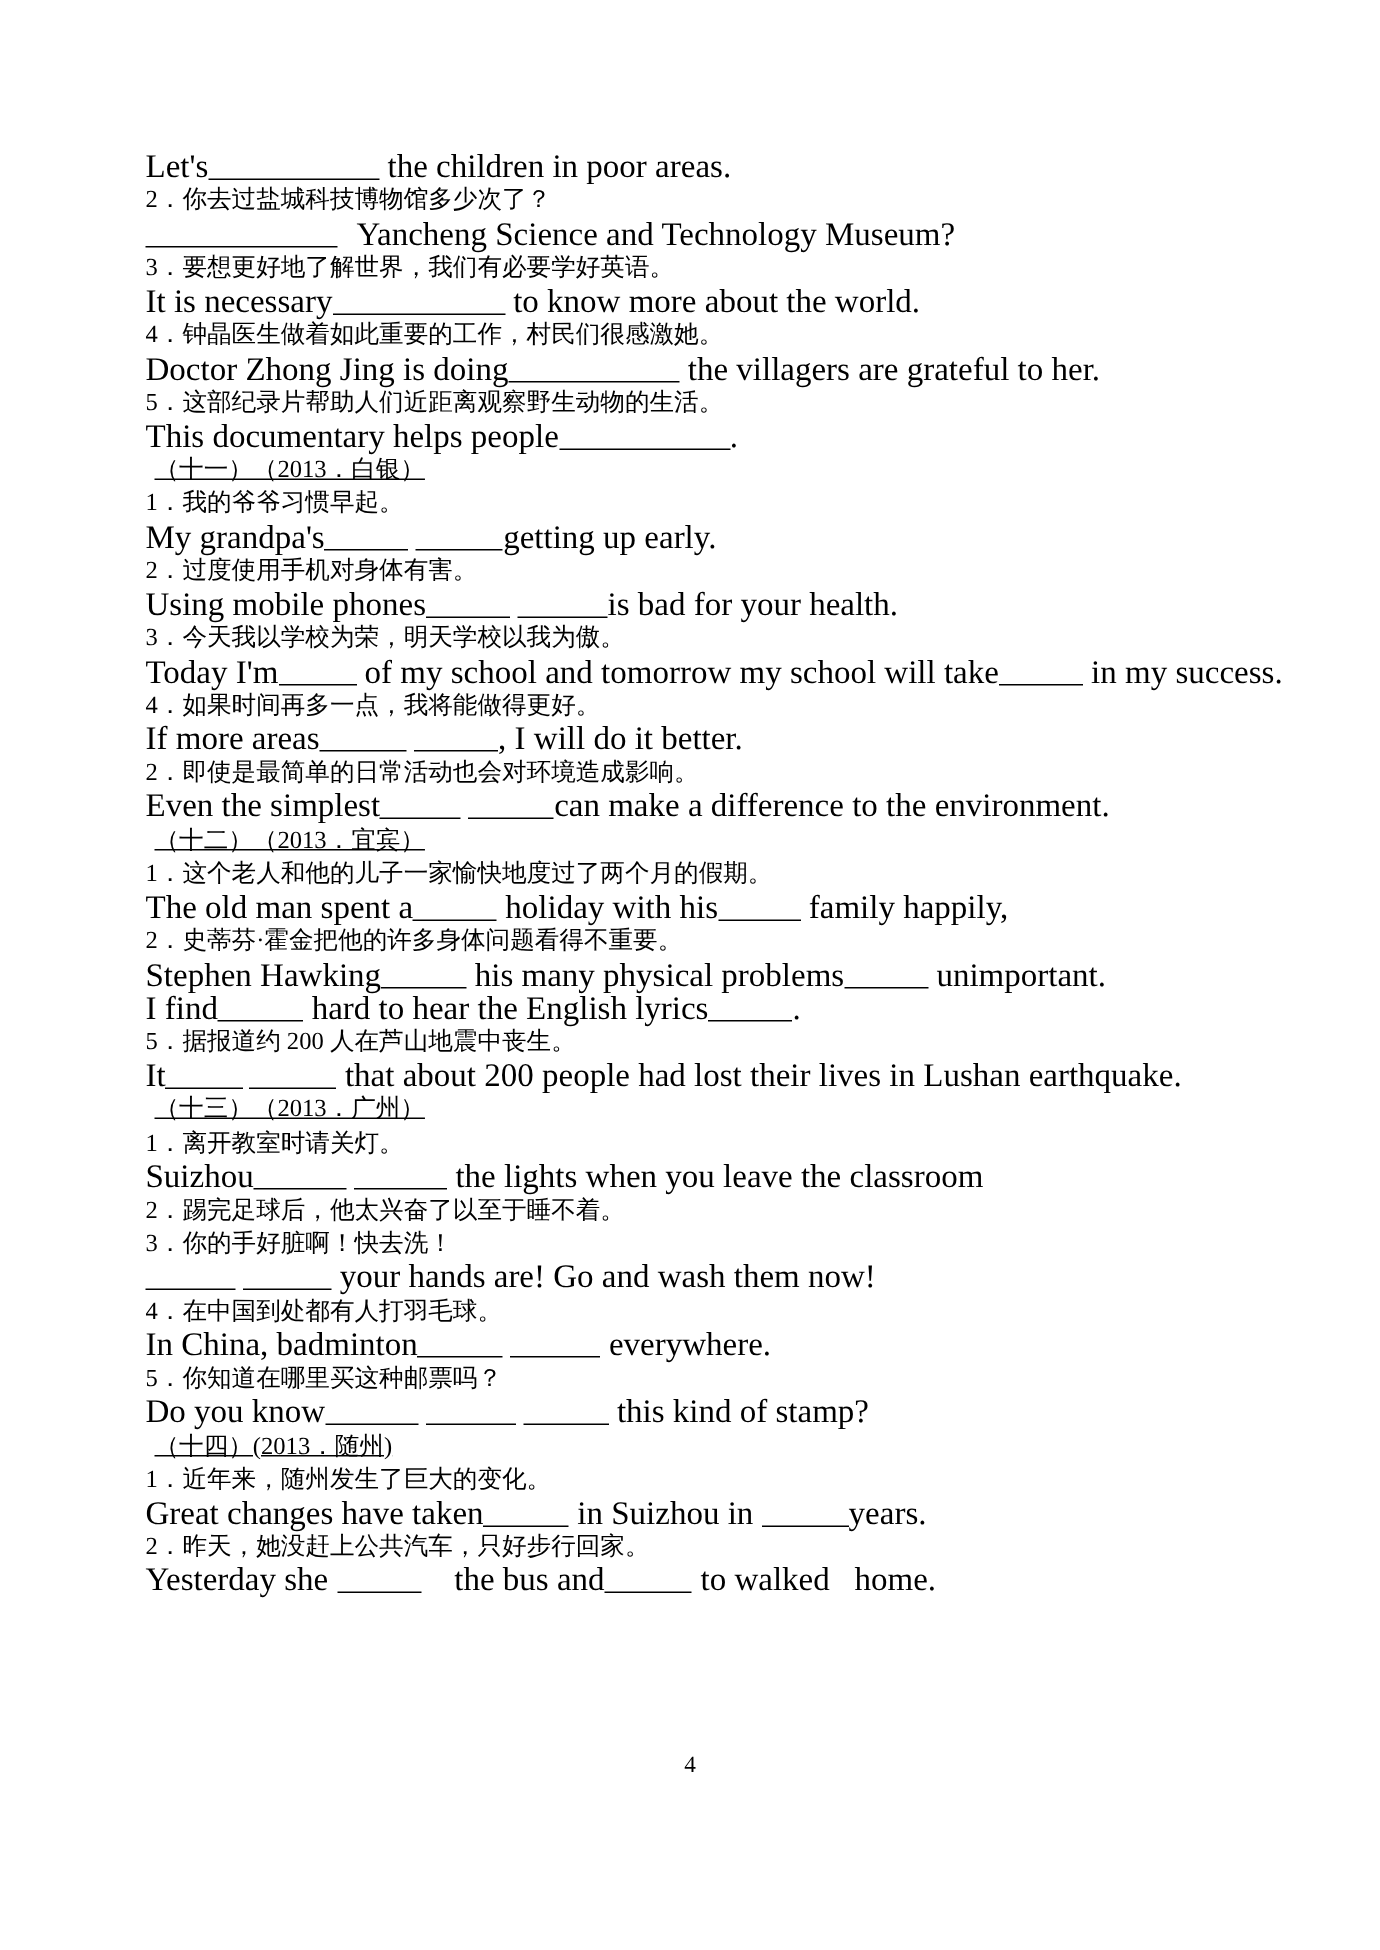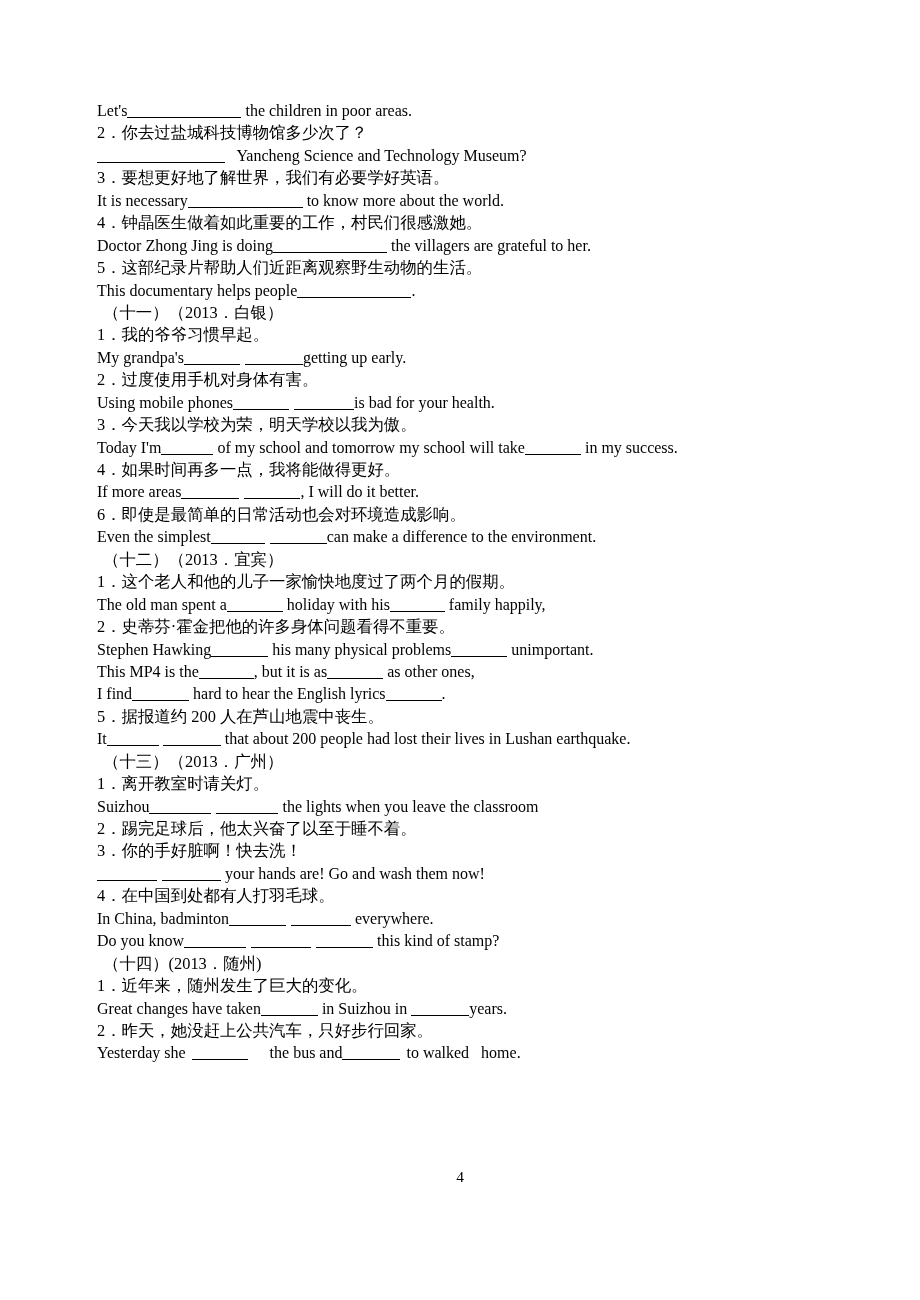--- a/index.html
+++ b/index.html
@@ -27,29 +27,30 @@
   .body-text {
     font-size: 16.2px;
     line-height: 22.45px;
     white-space: nowrap;
     letter-spacing: 0;
   }
   .line {
     white-space: nowrap;
     height: 22.45px;
     line-height: 22.45px;
-    font-size: 16px;
+    font-size: 22px;
   }
   
   .line.cn {
     font-size: 16.4px;
   }
   .sec-head {
     padding-left: 6px;
     font-size: 16.4px;
+    text-decoration: underline;
   }
   
   .bl {
     display: inline-block;
     border-bottom: 1.1px solid #000;
     vertical-align: -2px;
     height: 13px;
     margin: 0;
   }
   .gap { display: inline-block; }
@@ -101,36 +102,35 @@
     <div class="line"><span>Using mobile phones</span><span class="bl" style="width:56px"></span><span class="gap" style="width:5px"></span><span class="bl" style="width:60px"></span><span>is bad for your health.</span></div>
 
     <div class="line cn">3．今天我以学校为荣，明天学校以我为傲。</div>
 
     <div class="line"><span>Today I'm</span><span class="bl" style="width:52px"></span><span> of my school and tomorrow my school will take</span><span class="bl" style="width:56px"></span><span> in my success.</span></div>
 
     <div class="line cn">4．如果时间再多一点，我将能做得更好。</div>
 
     <div class="line"><span>If more areas</span><span class="bl" style="width:58px"></span><span class="gap" style="width:5px"></span><span class="bl" style="width:56px"></span><span>, I will do it better.</span></div>
 
-    <div class="line cn">6．即使是最简单的日常活动也会对环境造成影响。</div>
+    <div class="line cn">2．即使是最简单的日常活动也会对环境造成影响。</div>
 
     <div class="line"><span>Even the simplest</span><span class="bl" style="width:54px"></span><span class="gap" style="width:5px"></span><span class="bl" style="width:57px"></span><span>can make a difference to the environment.</span></div>
 
     <div class="line cn sec-head">（十二）（2013．宜宾）</div>
 
     <div class="line cn">1．这个老人和他的儿子一家愉快地度过了两个月的假期。</div>
 
     <div class="line"><span>The old man spent a</span><span class="bl" style="width:56px"></span><span> holiday with his</span><span class="bl" style="width:55px"></span><span> family happily,</span></div>
 
     <div class="line cn">2．史蒂芬·霍金把他的许多身体问题看得不重要。</div>
 
     <div class="line"><span>Stephen Hawking</span><span class="bl" style="width:57px"></span><span> his many physical problems</span><span class="bl" style="width:56px"></span><span> unimportant.</span></div>
 
 
-    <div class="line"><span>This MP4 is the</span><span class="bl" style="width:55px"></span><span>, but it is as</span><span class="bl" style="width:56px"></span><span> as other ones,</span></div>
 
 
     <div class="line"><span>I find</span><span class="bl" style="width:57px"></span><span> hard to hear the English lyrics</span><span class="bl" style="width:56px"></span><span>.</span></div>
 
     <div class="line cn">5．据报道约 200 人在芦山地震中丧生。</div>
 
     <div class="line"><span>It</span><span class="bl" style="width:52px"></span><span class="gap" style="width:4px"></span><span class="bl" style="width:58px"></span><span> that about 200 people had lost their lives in Lushan earthquake.</span></div>
 
     <div class="line cn sec-head">（十三）（2013．广州）</div>
 
@@ -142,20 +142,21 @@
 
 
     <div class="line cn">3．你的手好脏啊！快去洗！</div>
 
     <div class="line"><span class="bl" style="width:60px"></span><span class="gap" style="width:5px"></span><span class="bl" style="width:59px"></span><span> your hands are! Go and wash them now!</span></div>
 
     <div class="line cn">4．在中国到处都有人打羽毛球。</div>
 
     <div class="line"><span>In China, badminton</span><span class="bl" style="width:57px"></span><span class="gap" style="width:5px"></span><span class="bl" style="width:60px"></span><span> everywhere.</span></div>
 
+    <div class="line cn">5．你知道在哪里买这种邮票吗？</div>
 
     <div class="line"><span>Do you know</span><span class="bl" style="width:62px"></span><span class="gap" style="width:5px"></span><span class="bl" style="width:60px"></span><span class="gap" style="width:5px"></span><span class="bl" style="width:57px"></span><span> this kind of stamp?</span></div>
 
     <div class="line cn sec-head">（十四）(2013．随州)</div>
 
     <div class="line cn">1．近年来，随州发生了巨大的变化。</div>
 
     <div class="line"><span>Great changes have taken</span><span class="bl" style="width:57px"></span><span> in Suizhou in </span><span class="bl" style="width:58px"></span><span>years.</span></div>
 
     <div class="line cn">2．昨天，她没赶上公共汽车，只好步行回家。</div>

